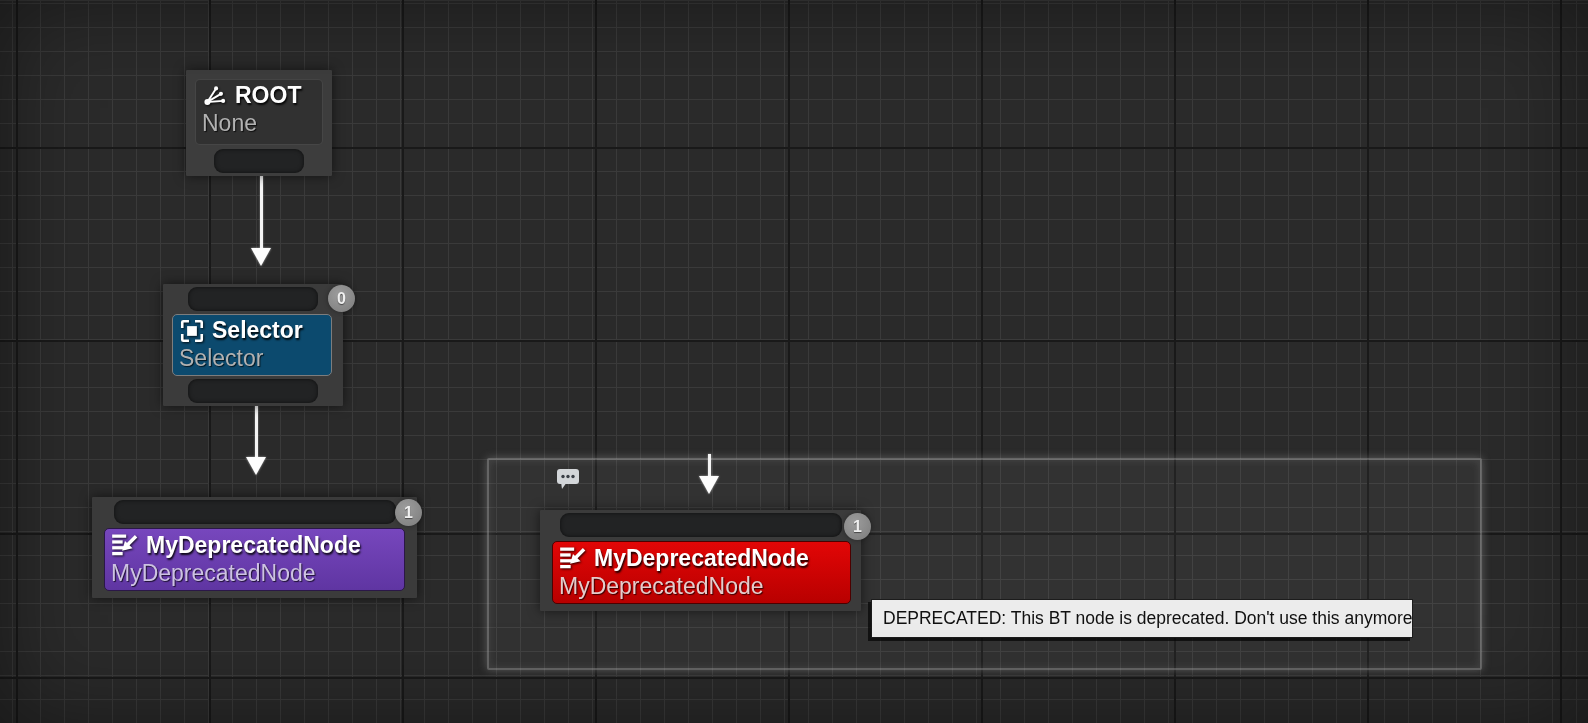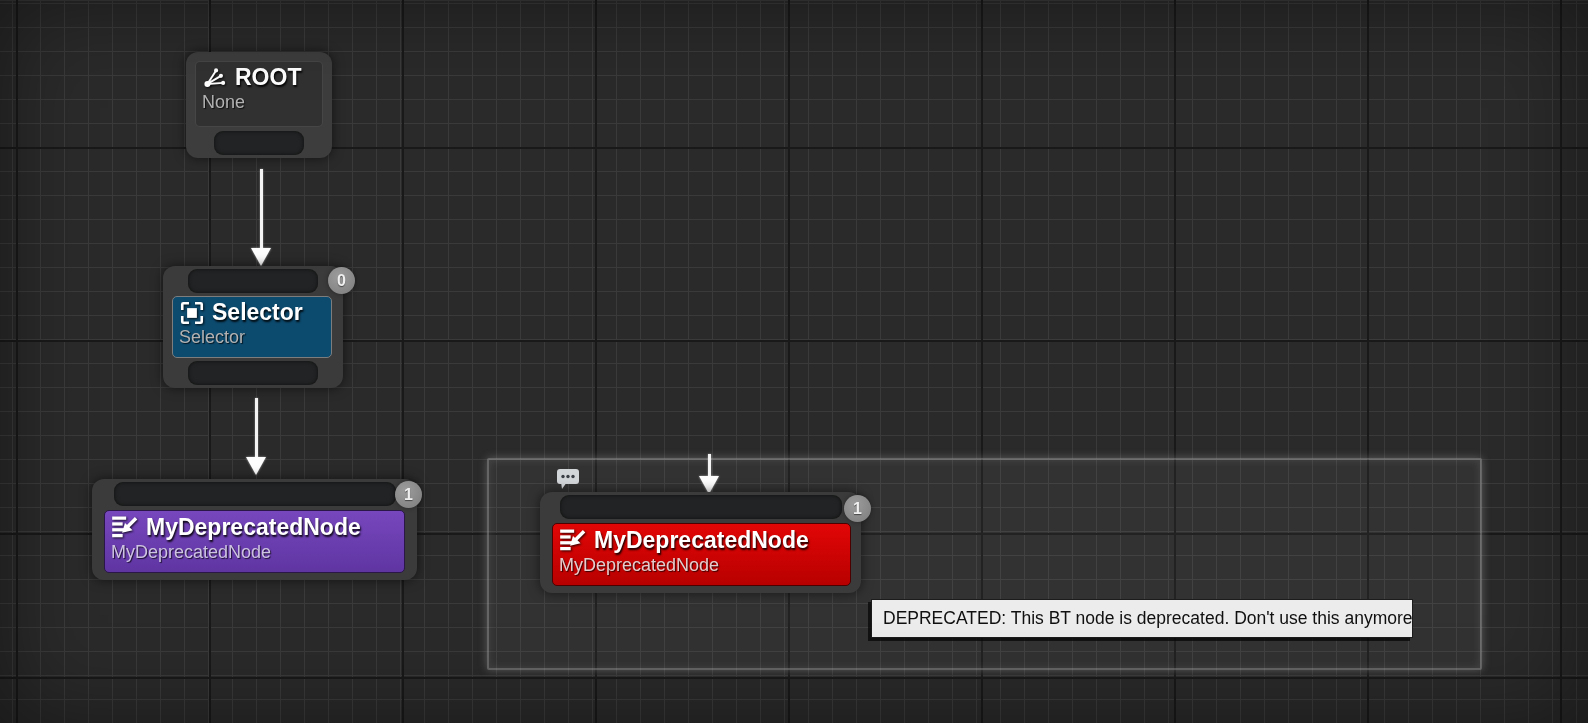--- a/index.html
+++ b/index.html
@@ -27,37 +27,37 @@
     border-radius:2px;
   }
   
   .wire{position:absolute;}
   .wire-line{position:absolute;width:3px;background:#f4f4f4;left:-1.5px;top:0;
     box-shadow:0 0 2px rgba(255,255,255,0.5);}
   .arrowhead{position:absolute;left:-10px;width:0;height:0;
     border-left:10px solid transparent;border-right:10px solid transparent;
     border-top:18px solid #fdfdfd;filter:drop-shadow(0 0 1px rgba(255,255,255,0.55));}
   
-  .node{position:absolute;background:#3b3b3b;border-radius:12px;
-    box-shadow:0 0 12px rgba(0,0,0,0.55);}
+  .node{position:absolute;background:#3b3b3b;border-radius:1px;
+    box-shadow:0 0 12px rgba(0,0,0,0.55);margin-top:18px;}
   .pin{position:absolute;left:50%;transform:translateX(-50%);
     background:#222324;border-radius:9px;box-shadow:inset 0 0 4px rgba(0,0,0,0.6);}
   .pin-top{top:3px;height:24px;}
   .pin-bottom{bottom:3px;height:24px;}
   .badge{position:absolute;width:27px;height:27px;border-radius:50%;
     background:radial-gradient(circle at 40% 35%, #9c9c9c, #7c7c7c);
     color:#efefef;font-size:16px;font-weight:bold;text-align:center;line-height:27px;
     text-shadow:0 1px 1px rgba(0,0,0,0.5);box-shadow:0 0 5px rgba(0,0,0,0.35);}
   .inner{position:absolute;border-radius:5px;padding:2px 6px;}
   .inner.framed{background:#0c4a6e;border:1px solid #7d7d7d;}
   .inner.faint{background:rgba(40,40,40,0.55);border:1px solid rgba(110,110,110,0.35);}
   .title-row{display:flex;align-items:center;gap:7px;}
   .title{font-size:23px;font-weight:bold;color:#ffffff;white-space:nowrap;
     text-shadow:1px 2px 2px rgba(0,0,0,0.9);}
-  .subtitle{font-size:18px;color:#b2b2b2;white-space:nowrap;margin-top:1px;
+  .subtitle{font-size:23px;color:#b2b2b2;white-space:nowrap;margin-top:1px;
     text-shadow:1px 1px 1px rgba(0,0,0,0.7);}
   .icon{flex:0 0 auto;filter:drop-shadow(1px 1px 1px rgba(0,0,0,0.8));}
   .body-purple{background:linear-gradient(#7747bd,#5f35a2);border:1px solid #2b1748;}
   .body-purple .subtitle{color:#cdc2e2;}
   .body-red{background:linear-gradient(#e20606,#b80000);border:1px solid #4d0000;}
   .body-red .subtitle{color:#e6cccc;}
   
   .comment-bubble{position:absolute;left:556px;top:468px;}
   
   .tooltip{

